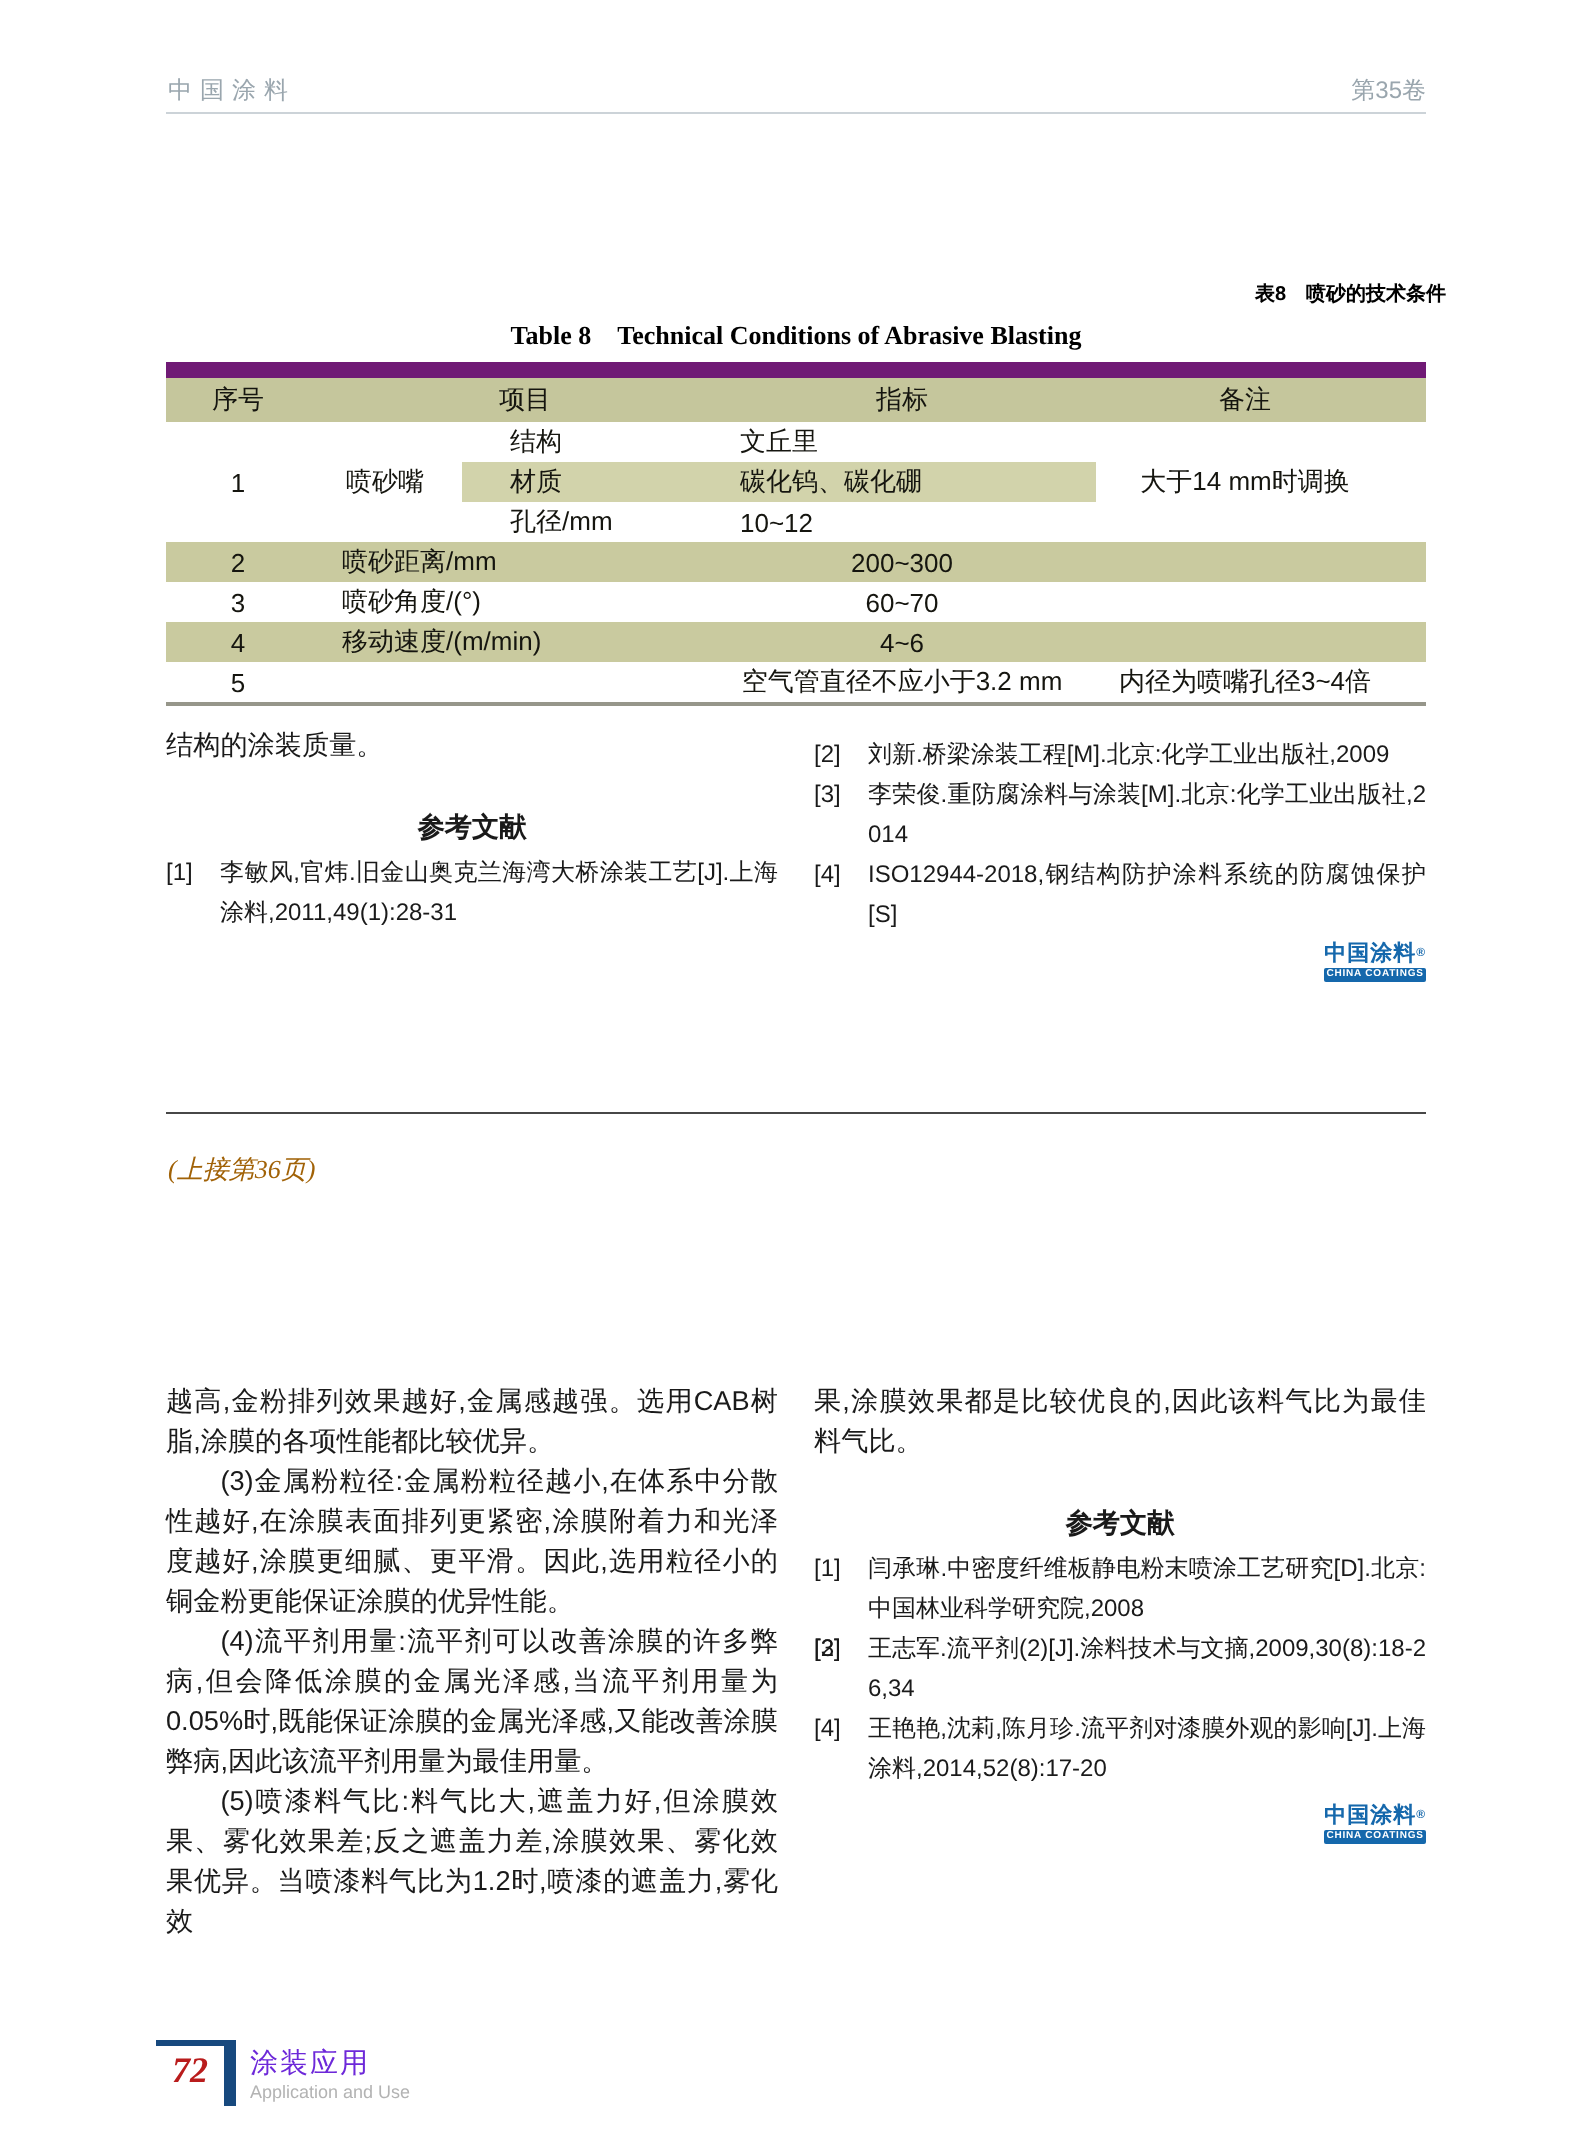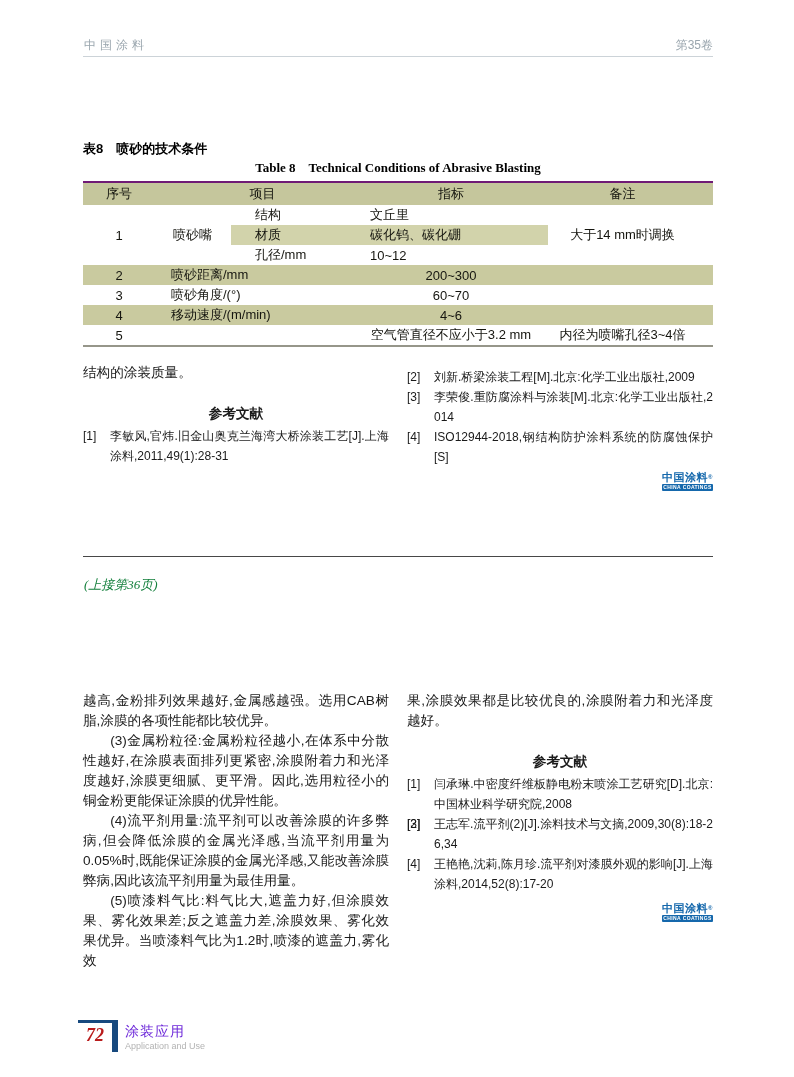--- a/index.html
+++ b/index.html
@@ -7,27 +7,27 @@
     width:794px;height:1077px;position:relative;background:#ffffff;overflow:hidden;
     font-family:"Liberation Sans","DejaVu Sans",sans-serif;color:#1a1a1a;
     -webkit-font-smoothing:antialiased;
   }
   
   .ph{position:absolute;left:83px;top:37px;width:630px;height:19px;
       border-bottom:1px solid #ccd3d8;font-size:12px;color:#9aa6ae;}
   .ph-journal{position:absolute;left:1px;top:0;letter-spacing:4px;}
   .ph-volume{position:absolute;right:0;top:0;}
   
-  .cap-zh{position:absolute;left:83px;top:140px;width:630px;text-align:left;
-          font-size:13px;font-weight:bold;color:#000;}
+  .cap-zh{position:absolute;left:93px;top:140px;width:630px;text-align:right;
+          font-size:10px;font-weight:bold;color:#000;}
   .cap-en{position:absolute;left:83px;top:159px;width:630px;text-align:center;
           font-family:"Liberation Serif","DejaVu Serif",serif;font-size:13px;font-weight:bold;color:#000;}
   
   .tbl{position:absolute;left:83px;top:181px;width:630px;font-size:13px;color:#15150f;
-       border-top:2px solid #701a75;border-bottom:2px solid #96968a;}
+       border-top:8px solid #701a75;border-bottom:2px solid #96968a;}
   .tgrid{display:grid;grid-template-columns:72px 95px 120px 162px 181px;align-items:center;}
   .thead{background:#c5c69c;height:22px;}
   .th{text-align:center;}
   .th-no{grid-column:1;}
   .th-item{grid-column:2/4;}
   .th-idx{grid-column:4;}
   .th-note{grid-column:5;}
   .r1{grid-template-rows:20px 20px 20px;}
   .r1-hl{grid-row:2;grid-column:3/5;align-self:stretch;margin-left:-19px;margin-right:-16px;background:#d2d3ab;}
   .r1-no{grid-row:1/4;grid-column:1;text-align:center;}
@@ -56,21 +56,21 @@
   .ref .n{position:absolute;left:0;top:0;}
   
   .logo{text-align:right;margin-top:5px;}
   .logo-inner{display:inline-block;text-align:center;line-height:normal;}
   .logo-zh{color:#1568ac;font-weight:bold;font-size:11px;letter-spacing:0.5px;line-height:11px;white-space:nowrap;}
   .logo-reg{font-size:6px;vertical-align:top;}
   .logo-en{background:#1568ac;color:#ffffff;font-size:5px;font-weight:bold;line-height:7px;
            letter-spacing:0.4px;padding:0 1px;margin-top:1px;border-radius:1px;white-space:nowrap;}
   
   .divider{position:absolute;left:83px;top:556px;width:630px;border-top:1px solid #474747;height:0;}
-  .cont-note{position:absolute;left:84px;top:576px;font-size:13px;color:#15803d;
+  .cont-note{position:absolute;left:84px;top:576px;font-size:13px;color:#a16207;
              font-family:"Liberation Serif","DejaVu Serif",serif;font-style:italic;}
   
   .footer{position:absolute;left:78px;top:1020px;display:flex;align-items:flex-start;}
   .pg-box{border-top:3px solid #17497e;border-right:6px solid #17497e;padding:2px 8px 7px 8px;}
   .pg-num{font-family:"Liberation Serif","DejaVu Serif",serif;font-style:italic;font-weight:bold;
           font-size:18px;color:#b91c1c;line-height:20px;}
   .sec{margin-left:7px;padding-top:4px;}
   .sec-zh{font-size:14px;color:#6d28d9;letter-spacing:1px;line-height:15px;}
   .sec-en{font-size:9px;color:#b3b3b3;margin-top:2px;}
 </style>
@@ -169,21 +169,21 @@
 <div class="cont-note">(上接第36页)</div>
 
 <div class="col bot-left">
   <p>越高,金粉排列效果越好,金属感越强。选用CAB树脂,涂膜的各项性能都比较优异。</p>
   <p class="ind">(3)金属粉粒径:金属粉粒径越小,在体系中分散性越好,在涂膜表面排列更紧密,涂膜附着力和光泽度越好,涂膜更细腻、更平滑。因此,选用粒径小的铜金粉更能保证涂膜的优异性能。</p>
   <p class="ind">(4)流平剂用量:流平剂可以改善涂膜的许多弊病,但会降低涂膜的金属光泽感,当流平剂用量为0.05%时,既能保证涂膜的金属光泽感,又能改善涂膜弊病,因此该流平剂用量为最佳用量。</p>
   <p class="ind">(5)喷漆料气比:料气比大,遮盖力好,但涂膜效果、雾化效果差;反之遮盖力差,涂膜效果、雾化效果优异。当喷漆料气比为1.2时,喷漆的遮盖力,雾化效</p>
 </div>
 
 <div class="col bot-right">
-  <p>果,涂膜效果都是比较优良的,涂膜附着力和光泽度越好。</p>
+  <p>果,涂膜效果都是比较优良的,因此该料气比为最佳料气比。</p>
   <div class="ref-h">参考文献</div>
   <div class="refs">
     <div class="ref">
       <span class="n">[1]</span>
       <span>闫承琳.中密度纤维板静电粉末喷涂工艺研究[D].北京:中国林业科学研究院,2008</span>
     </div>
     <div class="ref">
       <span class="n">[2]</span>
     </div>
     <div class="ref">

